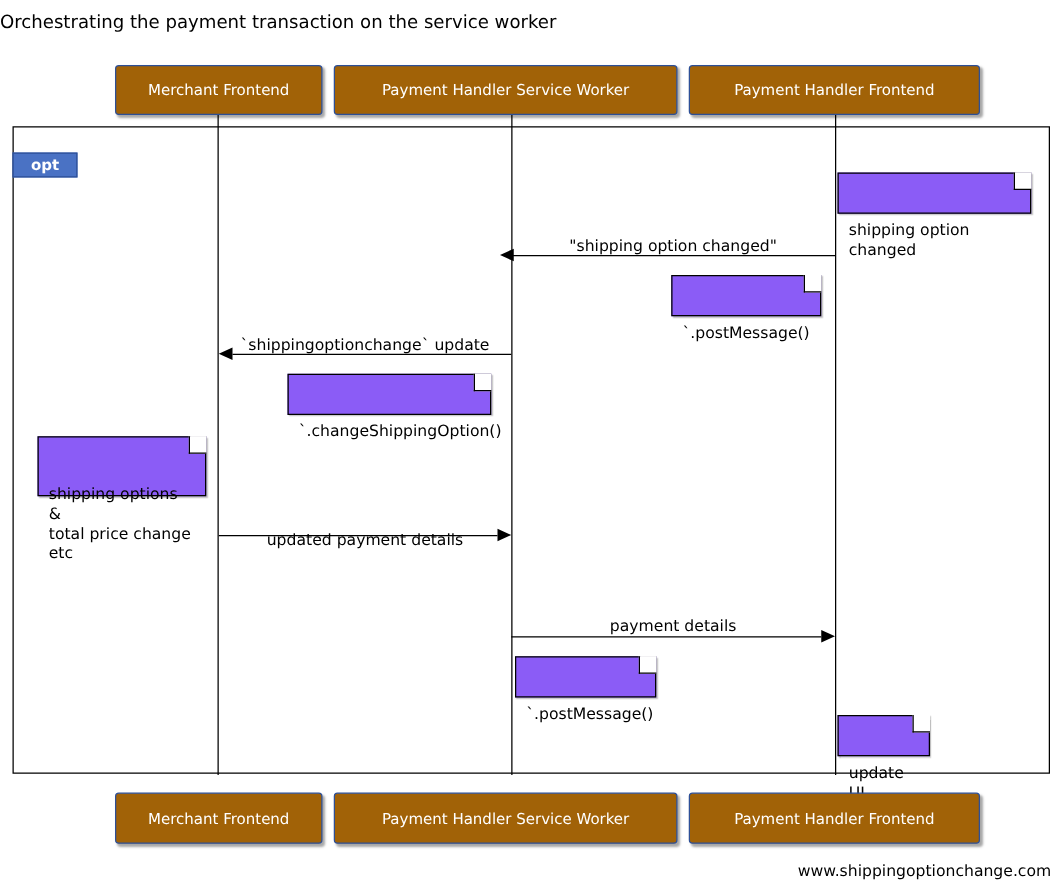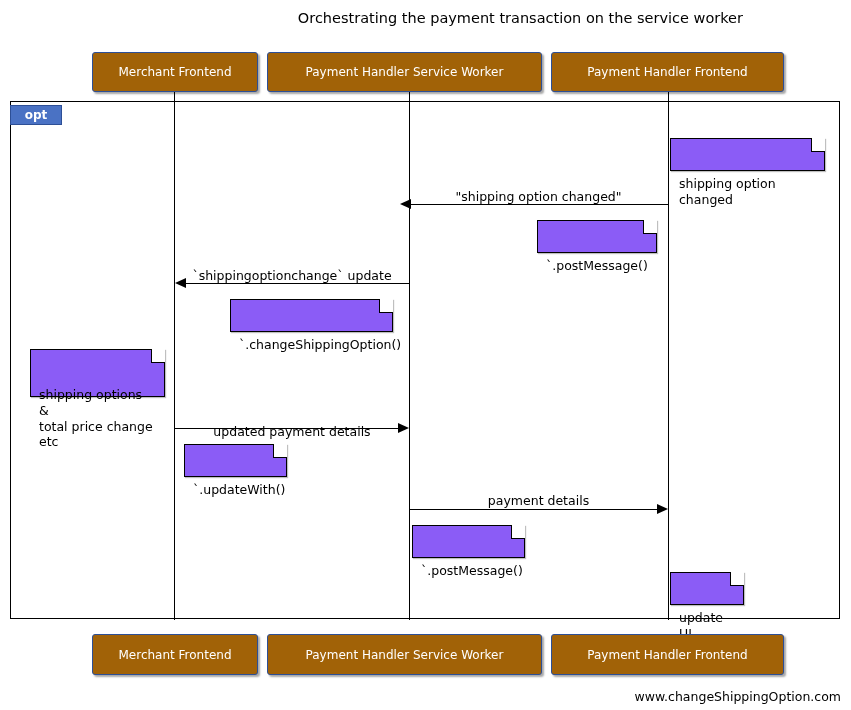--- a/index.html
+++ b/index.html
@@ -15,21 +15,21 @@
     width: 851px;
     height: 710px;
     overflow: hidden;
     background: #ffffff;
   }
   .title {
     position: absolute;
     left: 0;
     top: 10px;
     width: 743px;
-    text-align: right;
+    text-align: left;
     font-size: 14.5px;
     color: #000;
     font-family: "DejaVu Sans", sans-serif;
   }
   .actor-box {
     position: absolute;
     box-sizing: border-box;
     background: #a16207;
     border: 1px solid #2d4f96;
     border-radius: 3px;
@@ -153,21 +153,21 @@
     <span>Merchant Frontend</span>
   </div>
   <div class="actor-box" style="left:267px; top:52px; width:275px; height:40px;">
     <span>Payment Handler Service Worker</span>
   </div>
   <div class="actor-box" style="left:551px; top:52px; width:233px; height:40px;">
     <span>Payment Handler Frontend</span>
   </div>
 
   <div class="opt-frame" style="left:10px; top:101px; width:830px; height:518px;"></div>
-  <div class="opt-tab" style="left:10px; top:105px; width:52px; height:20px;">
+  <div class="opt-tab" style="left:10px; top:122px; width:52px; height:20px;">
     <span>opt</span>
   </div>
 
   <div class="note" style="left:670px; top:138px; width:155px; height:33px;">
     <div class="fold-mask"></div><div class="fold"></div>
     <span>shipping option changed</span>
   </div>
 
   <div class="msg-label" style="left:409px; top:189px; width:259px;">"shipping option changed"</div>
   <div class="arrow-line" style="left:410px; top:204px; width:258px;"></div>
@@ -190,24 +190,20 @@
   <div class="note" style="left:30px; top:349px; width:135px; height:48px;">
     <div class="fold-mask"></div><div class="fold"></div>
     <span>shipping options &amp;
 total price change etc</span>
   </div>
 
   <div class="msg-label" style="left:175px; top:413px; width:234px;margin-top:11px;">updated payment details</div>
   <div class="arrow-line" style="left:175px; top:428px; width:223px;"></div>
   <div class="arrow-head right" style="left:398px; top:423px;"></div>
 
-  <div class="note" style="left:184px; top:444px; width:103px; height:33px;">
-    <div class="fold-mask"></div><div class="fold"></div>
-    <span>`.updateWith()</span>
-  </div>
 
   <div class="msg-label" style="left:409px; top:493px; width:259px;">payment details</div>
   <div class="arrow-line" style="left:409px; top:509px; width:248px;"></div>
   <div class="arrow-head right" style="left:657px; top:504px;"></div>
 
   <div class="note" style="left:412px; top:525px; width:113px; height:33px;">
     <div class="fold-mask"></div><div class="fold"></div>
     <span>`.postMessage()</span>
   </div>
 
@@ -219,15 +215,15 @@
   <div class="actor-box" style="left:92px; top:634px; width:166px; height:41px;">
     <span>Merchant Frontend</span>
   </div>
   <div class="actor-box" style="left:267px; top:634px; width:275px; height:41px;">
     <span>Payment Handler Service Worker</span>
   </div>
   <div class="actor-box" style="left:551px; top:634px; width:233px; height:41px;">
     <span>Payment Handler Frontend</span>
   </div>
 
-  <div class="footer">www.changeShippingOption.com</div>
+  <div class="footer">www.shippingoptionchange.com</div>
 
 </div>
 
 </body></html>

